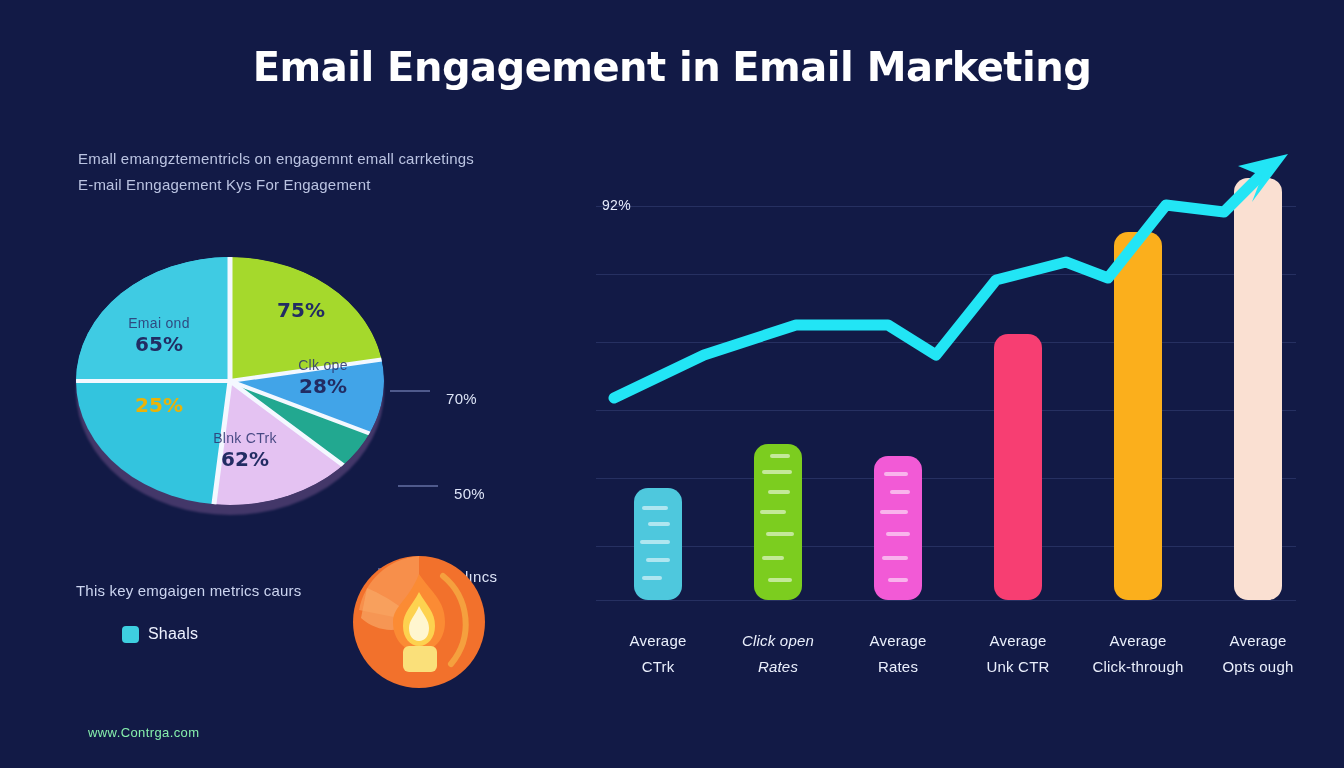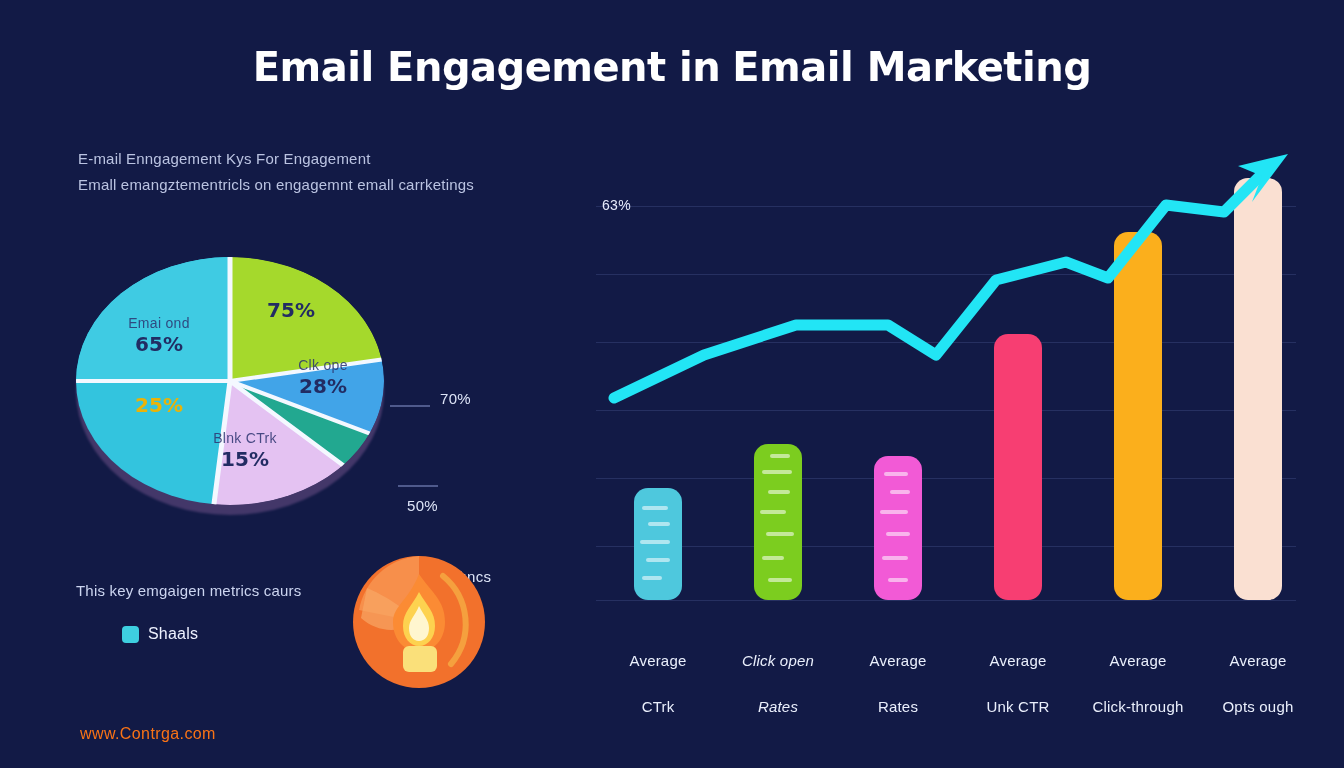--- a/index.html
+++ b/index.html
@@ -101,43 +101,43 @@
     font-weight: 700;
     color: #222c63;
     font-family: "DejaVu Sans", sans-serif;
   }
   .slice-label.light .pct { color: #eab308; }
 
   #lbl-65 { left: 48px; top: 70px; width: 86px; }
   #lbl-25 { left: 48px; top: 148px; width: 86px; }
   #lbl-17 { left: 212px; top: 112px; width: 86px; }
   #lbl-15 { left: 134px; top: 185px; width: 86px; }
-  #lbl-75 { left: 180px; top: 53px; width: 86px; }
+  #lbl-75 { left: 190px; top: 53px; width: 86px; }
 
   
   .callout {
     position: absolute;
     display: flex;
-    align-items: flex-end;
-    gap: 10px;
+    align-items: flex-start;
+    gap: 16px;
   }
   .callout .leader {
     width: 40px;
     height: 2px;
     background: #5a6699;
     opacity: 0.85;
   }
   .callout .ctext {
     color: #dde4f7;
     font-size: 15px;
     letter-spacing: 0.3px;
     white-space: nowrap;
   }
   #callout-70 { left: 322px; top: 145px; }
-  #callout-50 { left: 330px; top: 240px; flex-direction: column; }
+  #callout-50 { left: 330px; top: 240px; }
   #callout-pal { left: 310px; top: 323px; }
   #callout-pal .leader { width: 52px; }
 
   
   #note {
     position: absolute;
     left: 16px;
     top: 432px;
     color: #ccd5f0;
     font-size: 15px;
@@ -226,47 +226,47 @@
   }
   .xlabel {
     position: absolute;
     width: 130px;
     text-align: center;
     color: #eaeffc;
     font-size: 15px;
     line-height: 26px;
     letter-spacing: 0.2px;
   }
-  .xlabel span { display: block; margin-top: 20px; }
+  .xlabel span { display: block; }
 
   #trend { position: absolute; left: 0; top: 0; }
 
   
   #site {
     position: absolute;
-    left: 80px;
+    left: 88px;
     top: 725px;
-    color: #f97316;
-    font-size: 16px;
+    color: #86efac;
+    font-size: 13px;
     letter-spacing: 0.4px;
   }
 </style>
 </head>
 <body>
 
 <div id="canvas">
 
   <div id="title">
     <span>Email Engagement in</span><span class="gap"></span><span>Email Marketing</span>
   </div>
 
   <div id="left-panel">
 
+    <div class="lead-line">Emall emangztementricls on engagemnt emall carrketings</div>
     <div class="lead-line">E-mail Enngagement Kys For Engagement</div>
-    <div class="lead-line">Emall emangztementricls on engagemnt emall carrketings</div>
 
     <div id="pie-wrap">
       <div id="pie-shadow"></div>
       <div id="pie">
         <svg width="308" height="248" viewBox="0 0 308 248">
           <g transform="translate(154,124) scale(1,0.806)">
 
             <path d="M0,0 L0,-154 A154,154 0 0,1 151.7,-26.7 Z" fill="#a5d92c"></path>
 
             <path d="M0,0 L151.7,-26.7 A154,154 0 0,1 139.6,65.1 Z" fill="#41a4e8"></path>
@@ -300,21 +300,21 @@
       </div>
       <div class="slice-label light" id="lbl-25">
         <span class="pct">25%</span>
       </div>
       <div class="slice-label" id="lbl-17">
         <span class="sub">Clk ope</span>
         <span class="pct">28%</span>
       </div>
       <div class="slice-label" id="lbl-15">
         <span class="sub">Blnk CTrk</span>
-        <span class="pct">15%</span>
+        <span class="pct">62%</span>
       </div>
 
       <div class="callout" id="callout-70">
         <span class="leader"></span>
         <span class="ctext">70%</span>
       </div>
       <div class="callout" id="callout-50">
         <span class="leader"></span>
         <span class="ctext">50%</span>
       </div>
@@ -348,21 +348,21 @@
   <div id="chart">
 
     <div class="gridline" style="top:56px;"></div>
     <div class="gridline" style="top:124px;"></div>
     <div class="gridline" style="top:192px;"></div>
     <div class="gridline" style="top:260px;"></div>
     <div class="gridline" style="top:328px;"></div>
     <div class="gridline" style="top:396px;"></div>
     <div class="gridline" style="top:450px;"></div>
 
-    <div id="ytick">63%</div>
+    <div id="ytick">92%</div>
 
     <div id="bars">
       <div class="bar" style="left:38px; height:112px; background:#4ec8dd;">
         <span class="tex" style="left:8px;  top:18px; width:26px;"></span>
         <span class="tex" style="left:14px; top:34px; width:22px;"></span>
         <span class="tex" style="left:6px;  top:52px; width:30px;"></span>
         <span class="tex" style="left:12px; top:70px; width:24px;"></span>
         <span class="tex" style="left:8px;  top:88px; width:20px;"></span>
       </div>
 

